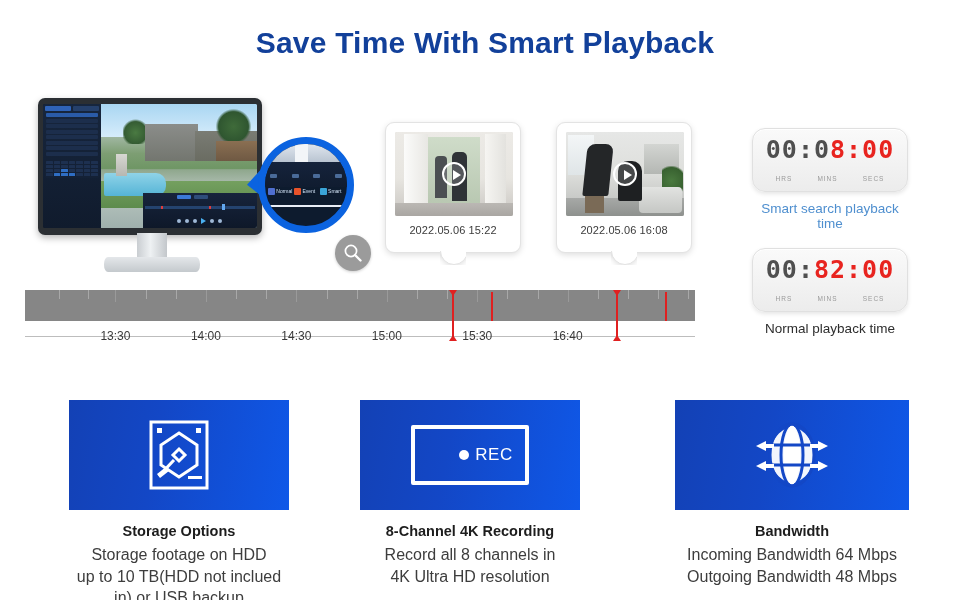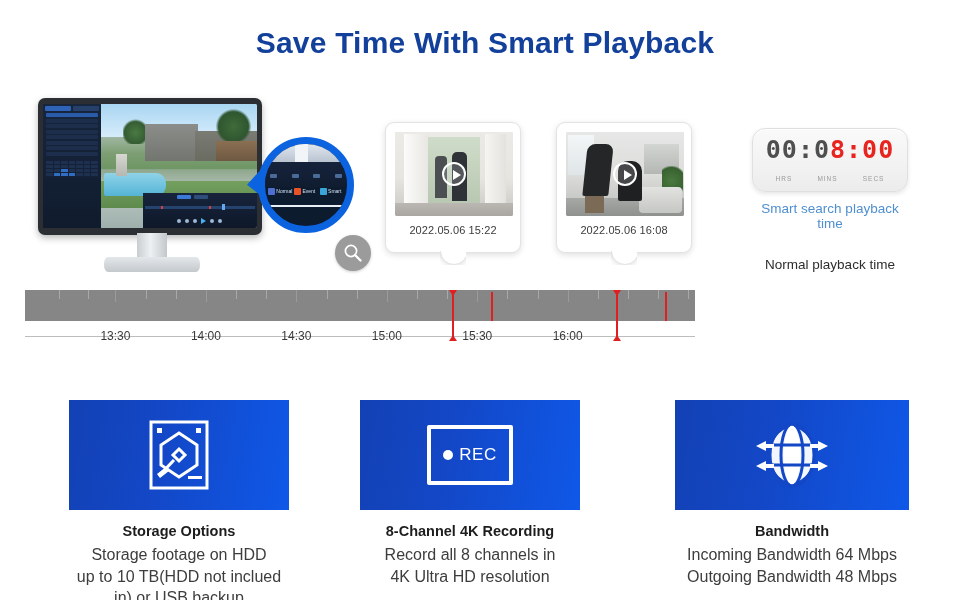--- a/index.html
+++ b/index.html
@@ -280,21 +280,21 @@
   .feature.f3 .feature-banner { width:234px; }
   .feature.f3 { width:234px; }
   .feature-title {
     margin-top:13px; text-align:center; font-size:14.5px; font-weight:bold; color:#1d1d1d;
   }
   .feature-desc {
     margin-top:5px; text-align:center; font-size:16px; color:#3d3d3d; line-height:1.35;
   }
   .rec-box {
     width:78px; height:52px; border:4px solid #fff; border-radius:2px;
-    display:flex; align-items:center; justify-content:center; gap:6px;
+    display:flex; align-items:center; justify-content:center; gap:6px;padding-left:32px;
   }
   .rec-dot { width:10px; height:10px; border-radius:50%; background:#fff; }
   .rec-text { color:#fff; font-size:17px; letter-spacing:.5px; }
 </style>
 </head>
 <body>
 
 <div class="page-title">Save Time With Smart Playback</div>
 
 <div class="monitor-wrap">
@@ -497,36 +497,44 @@
   <div class="tl-marker" style="left:88.2%">
     <div class="arw-t"></div>
     <div class="arw-b"></div>
   </div>
 
   <div class="tl-label" style="left:13.5%">13:30</div>
   <div class="tl-label" style="left:27.0%">14:00</div>
   <div class="tl-label" style="left:40.5%">14:30</div>
   <div class="tl-label" style="left:54.0%">15:00</div>
   <div class="tl-label" style="left:67.5%">15:30</div>
-  <div class="tl-label" style="left:81.0%">16:00</div>
+  <div class="tl-label" style="left:81.0%">16:40</div>
 </div>
 
 <div class="timer-block t1">
   <div class="timer-body">
     <div class="timer-digits"><span class="dg-dark">00:0</span><span class="dg-red">8:00</span></div>
     <div class="timer-units">
       <span>HRS</span>
       <span>MINS</span>
       <span>SECS</span>
     </div>
   </div>
   <div class="timer-caption cap-blue">Smart search playback time</div>
 </div>
 
 <div class="timer-block t2">
+  <div class="timer-body">
+    <div class="timer-digits"><span class="dg-dark">00:</span><span class="dg-red">82:00</span></div>
+    <div class="timer-units">
+      <span>HRS</span>
+      <span>MINS</span>
+      <span>SECS</span>
+    </div>
+  </div>
   <div class="timer-caption cap-dark">Normal playback time</div>
 </div>
 
 <div class="feature f1">
   <div class="feature-banner">
     <svg width="62" height="72" viewBox="0 0 62 72">
       <rect x="3" y="3" width="56" height="66" fill="none" stroke="#ffffff" stroke-width="3"></rect>
       <rect x="9" y="9" width="5" height="5" fill="#ffffff"></rect>
       <rect x="48" y="9" width="5" height="5" fill="#ffffff"></rect>
       <polygon points="31,14 49,26 49,46 31,58 13,46 13,26" fill="none" stroke="#ffffff" stroke-width="3"></polygon>

